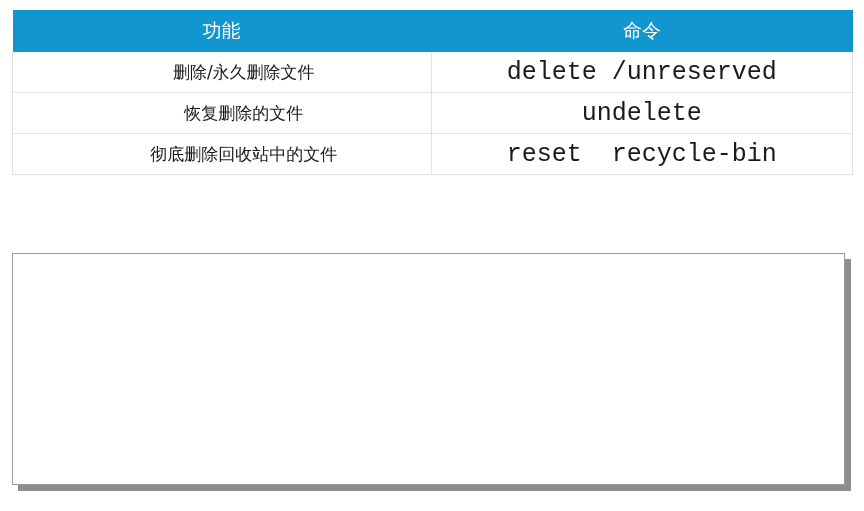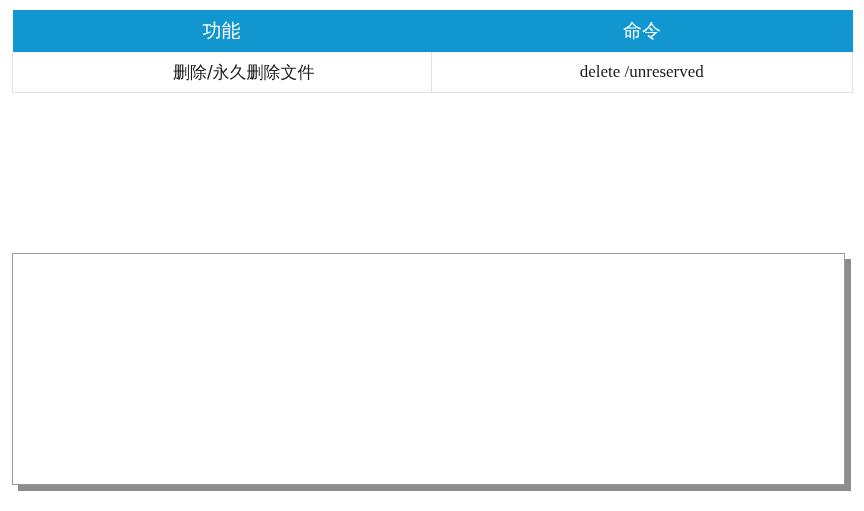--- a/index.html
+++ b/index.html
@@ -65,22 +65,22 @@
   }
   table.cmd-table tbody tr td:first-child {
     border-left: 1px solid #e2e2e2;
   }
   table.cmd-table tbody td.cell-func {
     font-family: "DejaVu Sans", "Liberation Sans", sans-serif;
     font-size: 17px;
     padding-left: 44px;
   }
   table.cmd-table tbody td.cell-cmd {
-    font-family: Liberation Serif, serif;
-    font-size: 17px;
+    font-family: Liberation Mono, monospace;
+    font-size: 25px;
     white-space: pre;
   }
 
   
   #cli-panel {
     position: absolute;
     left: 12px;
     top: 253px;
     width: 833px;
     height: 232px;
@@ -114,20 +114,28 @@
       <tr>
         <th class="col-func">功能</th>
         <th class="col-cmd">命令</th>
       </tr>
     </thead>
     <tbody>
       <tr>
         <td class="cell-func">删除/永久删除文件</td>
         <td class="cell-cmd">delete /unreserved</td>
       </tr>
+      <tr>
+        <td class="cell-func">恢复删除的文件</td>
+        <td class="cell-cmd">undelete</td>
+      </tr>
+      <tr>
+        <td class="cell-func">彻底删除回收站中的文件</td>
+        <td class="cell-cmd">reset  recycle-bin</td>
+      </tr>
     </tbody>
   </table>
 </div>
 
 <div id="cli-panel">
   <div id="cli-body">
 
 
 
     

